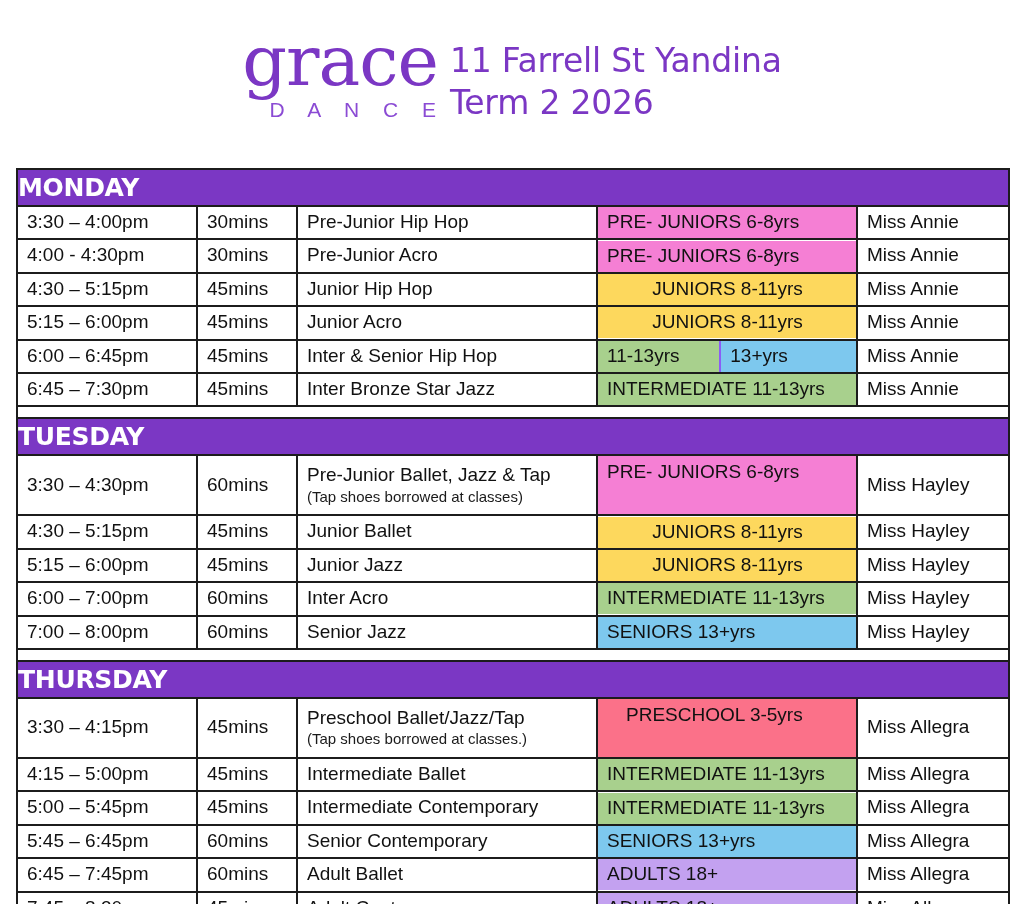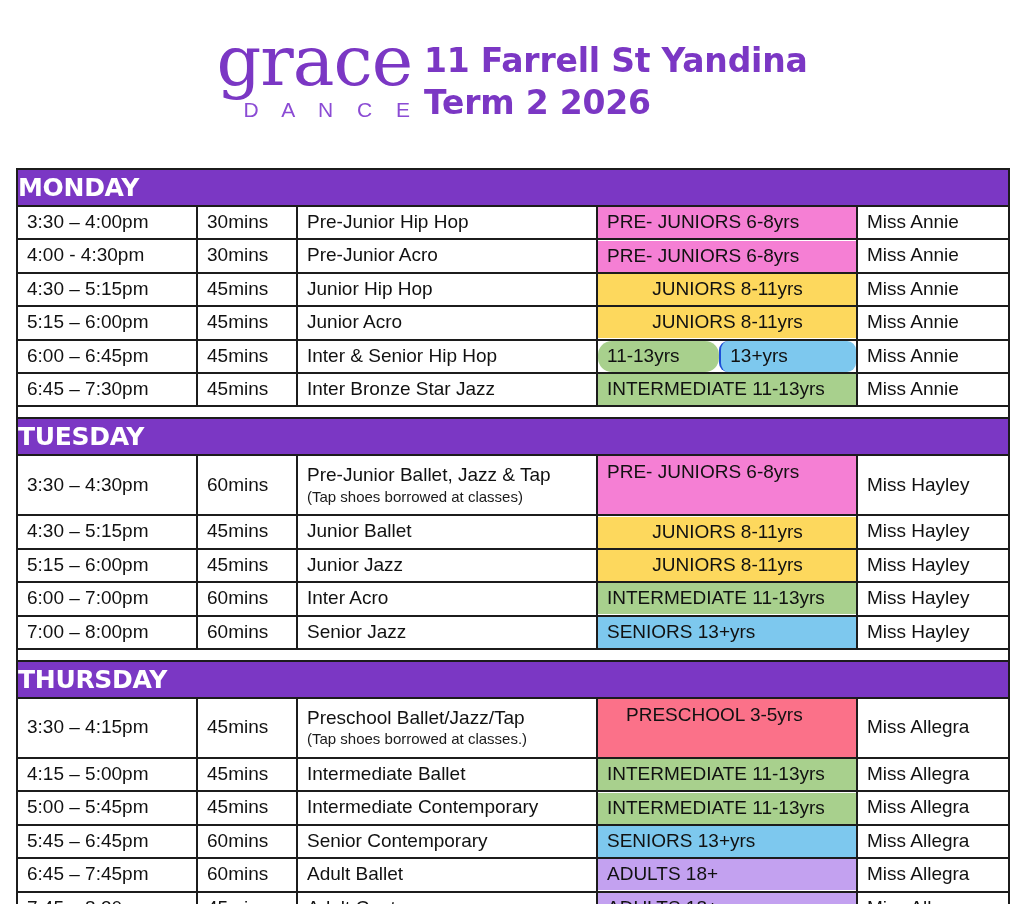--- a/index.html
+++ b/index.html
@@ -43,21 +43,21 @@
     padding-right: 2px;
   }
   .title-block {
     display: flex;
     flex-direction: column;
     padding-top: 12px;
   }
   .title-line {
     font-family: "DejaVu Sans", sans-serif;
     font-size: 33px;
-    font-weight: bold;
+    font-weight: normal;
     color: #7B37C4;
     line-height: 1.28;
     letter-spacing: -0.2px;
   }
 
   
   .table-wrap {
     position: absolute;
     left: 16px;
     top: 168px;
@@ -129,22 +129,22 @@
   .badge.pad-extra { padding-left: 28px; }
   .badge.tall { display: flex; align-items: flex-start; padding-top: 5px; min-height: 58px; }
 
   .split { display: flex; width: 100%; height: 100%; }
   .split > span {
     padding: 4px 8px 5px 9px;
     font-size: 19px;
     color: #111;
     white-space: nowrap;
   }
-  .split > span.a { flex: 0 0 47%; border-radius: 14px; }
-  .split > span.b { flex: 1 1 auto; border-left: 2px solid #1d4ed8; border-radius: 9px; }
+  .split > span.a { flex: 0 0 47%; }
+  .split > span.b { flex: 1 1 auto; border-left: 2px solid #8b5cf6; }
 
   .lvl-pre      { background: #F57FD4; }
   .lvl-jun      { background: #FDD85D; text-align: center; }
   .lvl-inter    { background: #A8D08D; }
   .lvl-senior   { background: #7DC8EE; }
   .lvl-preschool{ background: #FB7189; }
   .lvl-adult    { background: #C3A1F0; }
 </style>
 </head>
 <body>

